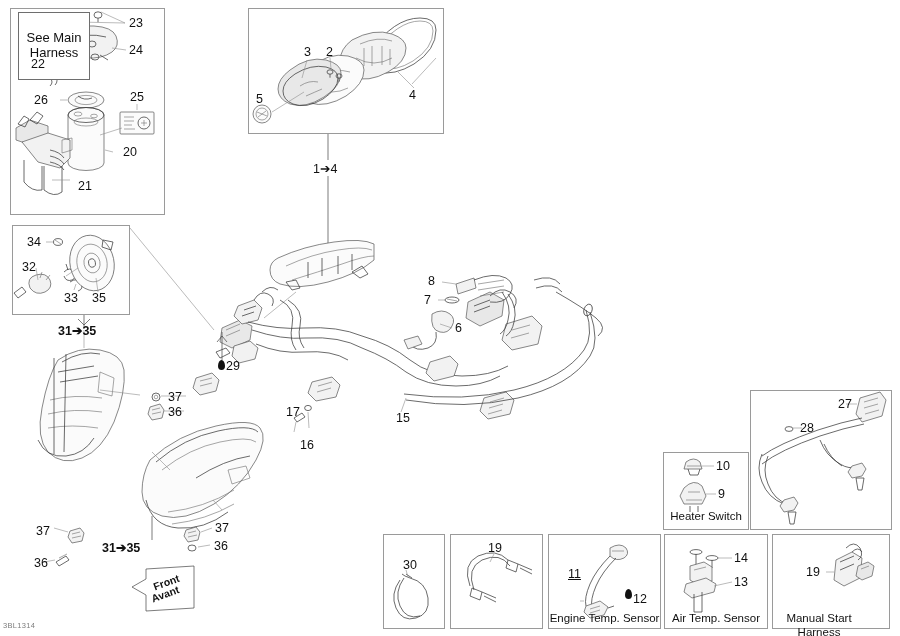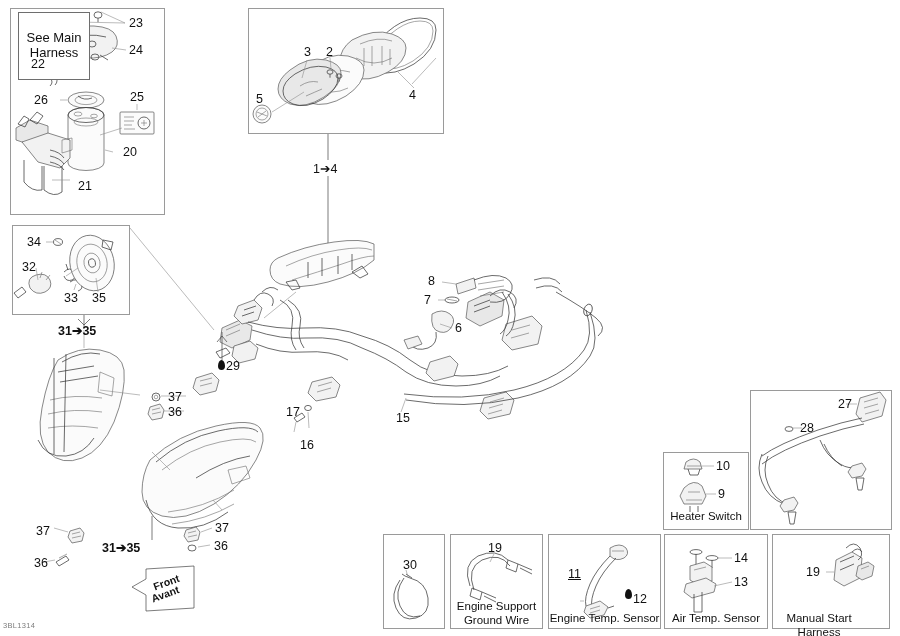--- a/index.html
+++ b/index.html
@@ -413,24 +413,20 @@
   <div class="num" style="left:716px;top:459px;">10</div>
   <div class="num" style="left:718px;top:487px;">9</div>
   <div class="cap" style="left:663px;top:510px;width:86px;">Heater Switch</div>
 
   <div class="num" style="left:838px;top:397px;">27</div>
   <div class="num" style="left:800px;top:421px;">28</div>
 
   <div class="num" style="left:403px;top:558px;">30</div>
 
   <div class="num" style="left:488px;top:541px;">19</div>
-  <div class="cap" style="left:450px;top:600px;width:93px;">
-    <div>Engine Support</div>
-    <div>Ground Wire</div>
-  </div>
 
   <div class="num" style="left:568px;top:567px;text-decoration:underline;">11</div>
   <div class="num" style="left:633px;top:592px;">12</div>
   <div class="cap" style="left:548px;top:612px;width:113px;">Engine Temp. Sensor</div>
 
   <div class="num" style="left:734px;top:551px;">14</div>
   <div class="num" style="left:734px;top:575px;">13</div>
   <div class="cap" style="left:664px;top:612px;width:104px;">Air Temp. Sensor</div>
 
   <div class="num" style="left:806px;top:565px;">19</div>

